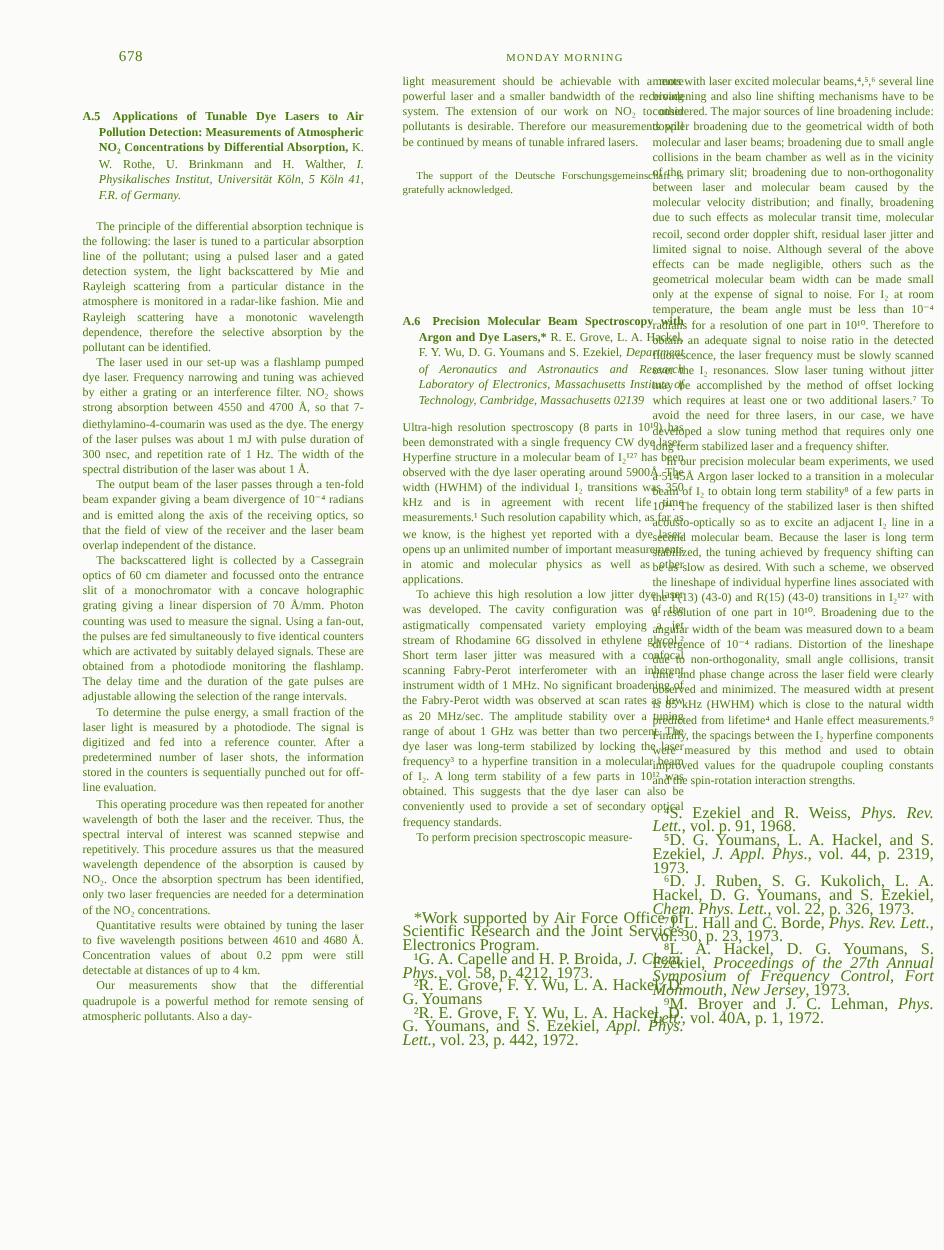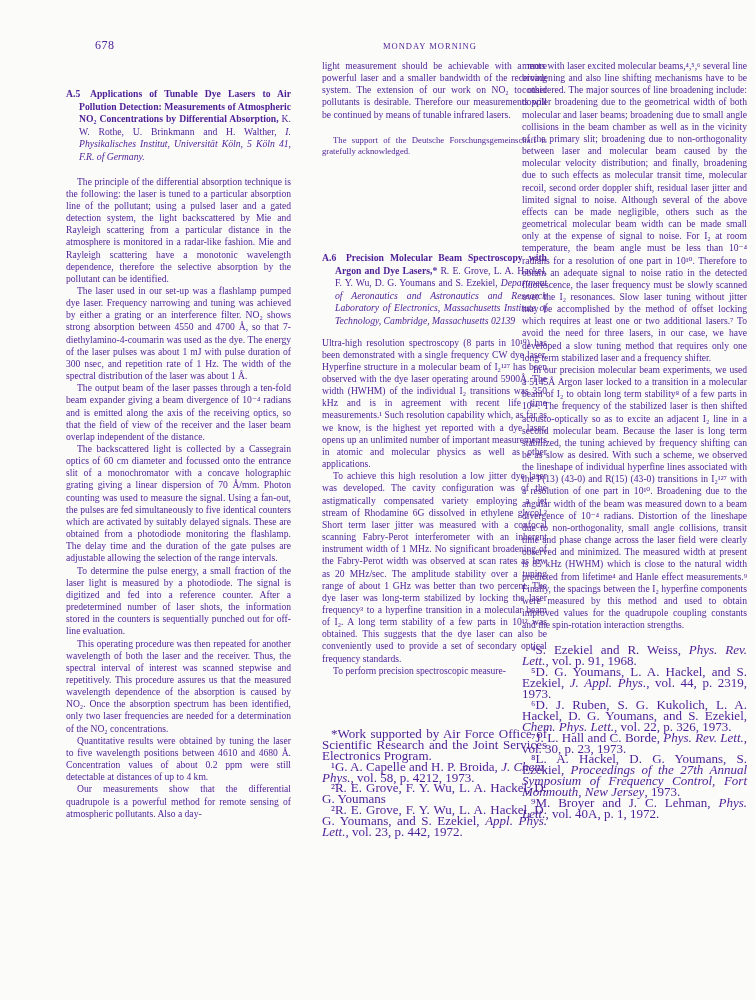--- a/index.html
+++ b/index.html
@@ -2,30 +2,30 @@
 <html><head>
 <meta charset="utf-8">
 <style>
   html,body { margin:0; padding:0; }
   body { background:#d8d8d8; }
   .page {
     position:relative;
     width:755px; height:1000px;
     margin:0 auto;
     background:#fbfbf9;
-    color:#4c1d95;
+    color:#4d7c0f;
     font-family:"Liberation Serif","DejaVu Serif",serif;
     overflow:hidden;
   }
   .page-number {
     position:absolute; left:95px; top:38px;
     font-size:12px; letter-spacing:0.5px;
   }
   .running-head {
-    position:absolute; left:383px; top:41px;
+    position:absolute; left:405px; top:41px;
     font-size:8.5px; letter-spacing:1px;font-family:Liberation Serif, serif;
   }
   .col {
     position:absolute; width:225px;
   }
   .col-1 { left:66px;  top:88px; }
   .col-2 { left:322px; top:60px; }
   .col-3 { left:522px; top:60px; }
 
   p { margin:0; text-align:justify; font-size:9.6px; line-height:12.15px; text-indent:11px; }

